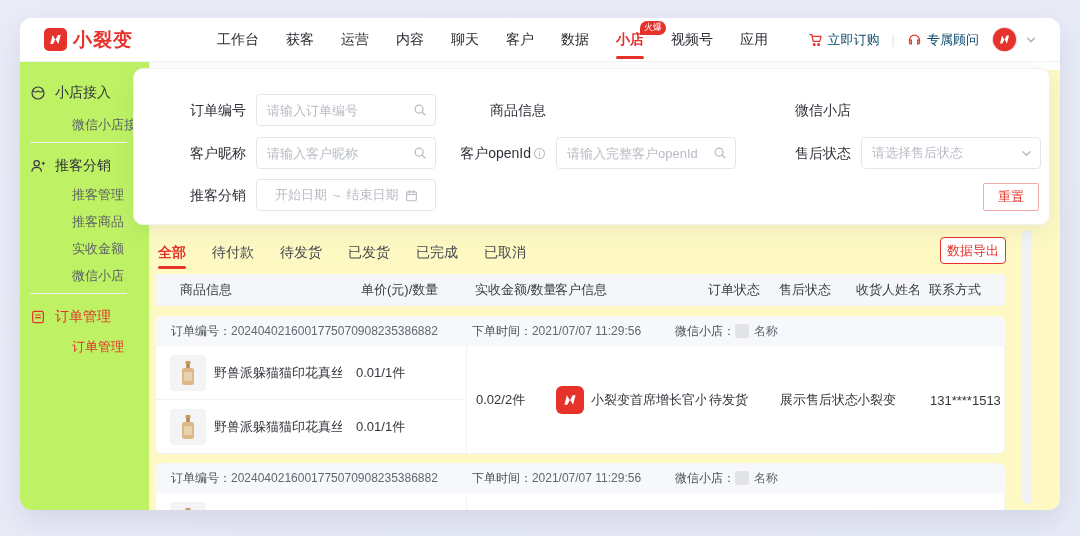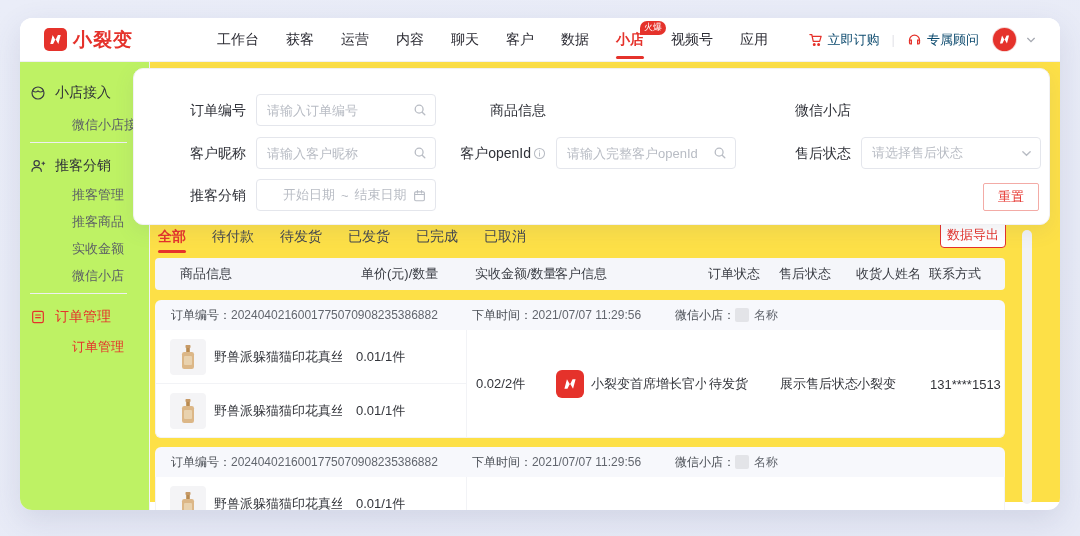--- a/index.html
+++ b/index.html
@@ -63,21 +63,21 @@
   .f-ico { flex:none; display:flex; align-items:center; }
   .f-select { cursor:pointer; }
   .f-placeholder { flex:1; font-size:13px; color:#b8bcc4; white-space:nowrap; overflow:hidden; }
   .date-range { gap:6px; }
   .date-range .dr { font-size:13px; color:#b8bcc4; white-space:nowrap; }
   .reset-btn { position:absolute; right:10px; top:114px; width:56px; height:28px; background:#fff;
     border:1px solid #f3aba6; color:#e5322b; font-size:13px; border-radius:2px; cursor:pointer;
     font-family:inherit; }
   .info-ico { display:inline-flex; vertical-align:-2px; margin-left:2px; }
   
-  .content { position:absolute; left:130px; top:36px; width:910px; height:448px; background:#fde047;text-decoration:underline; }
+  .content { position:absolute; left:130px; top:52px; width:910px; height:448px; background:#fef9c3;text-decoration:underline; }
   .tabs { position:absolute; left:8px; top:168px; display:flex; gap:26px; height:30px; align-items:center; }
   .tab { position:relative; font-size:14px; color:#43464d; cursor:pointer; white-space:nowrap; height:100%;
     display:flex; align-items:center; }
   .tab.active { color:#e5322b; font-weight:bold; }
   .tab.active::after { content:""; position:absolute; left:0; right:0; bottom:-1px; height:3px;
     border-radius:2px; background:#e5322b; }
   .export-btn { position:absolute; left:790px; top:167px; width:66px; height:27px; background:#fff;
     border:1px solid #e5322b; color:#e5322b; font-size:13px; border-radius:4px; cursor:pointer;
     font-family:inherit; }
   .thead { position:absolute; left:5px; top:204px; width:850px; height:32px; background:#f5f6fa;
@@ -360,21 +360,21 @@
       <span class="f-placeholder">请选择售后状态</span>
       <span class="f-ico">
         <svg width="11" height="11" viewBox="0 0 12 12" fill="none" stroke="#b8bcc4" stroke-width="1.5" stroke-linecap="round">
             <path d="M2 4l4 4 4-4"></path>
           </svg>
       </span>
     </div>
 
     <span class="f-label" style="left:20px;top:110px">推客分销</span>
     <div class="f-input date-range" style="left:122px;top:110px">
-      <span class="dr" style="margin-left:16px">开始日期</span>
+      <span class="dr" style="margin-left:8px">开始日期</span>
       <span class="dr">~</span>
       <span class="dr">结束日期</span>
       <span class="f-ico">
         <svg width="13" height="13" viewBox="0 0 16 16" fill="none" stroke="#b8bcc4" stroke-width="1.4" stroke-linecap="round">
             <rect x="2" y="3.5" width="12" height="11" rx="1.5"></rect>
             <path d="M2 6.8h12M5.5 1.8v3M10.5 1.8v3"></path>
           </svg>
       </span>
     </div>
     <button class="reset-btn">重置</button>

